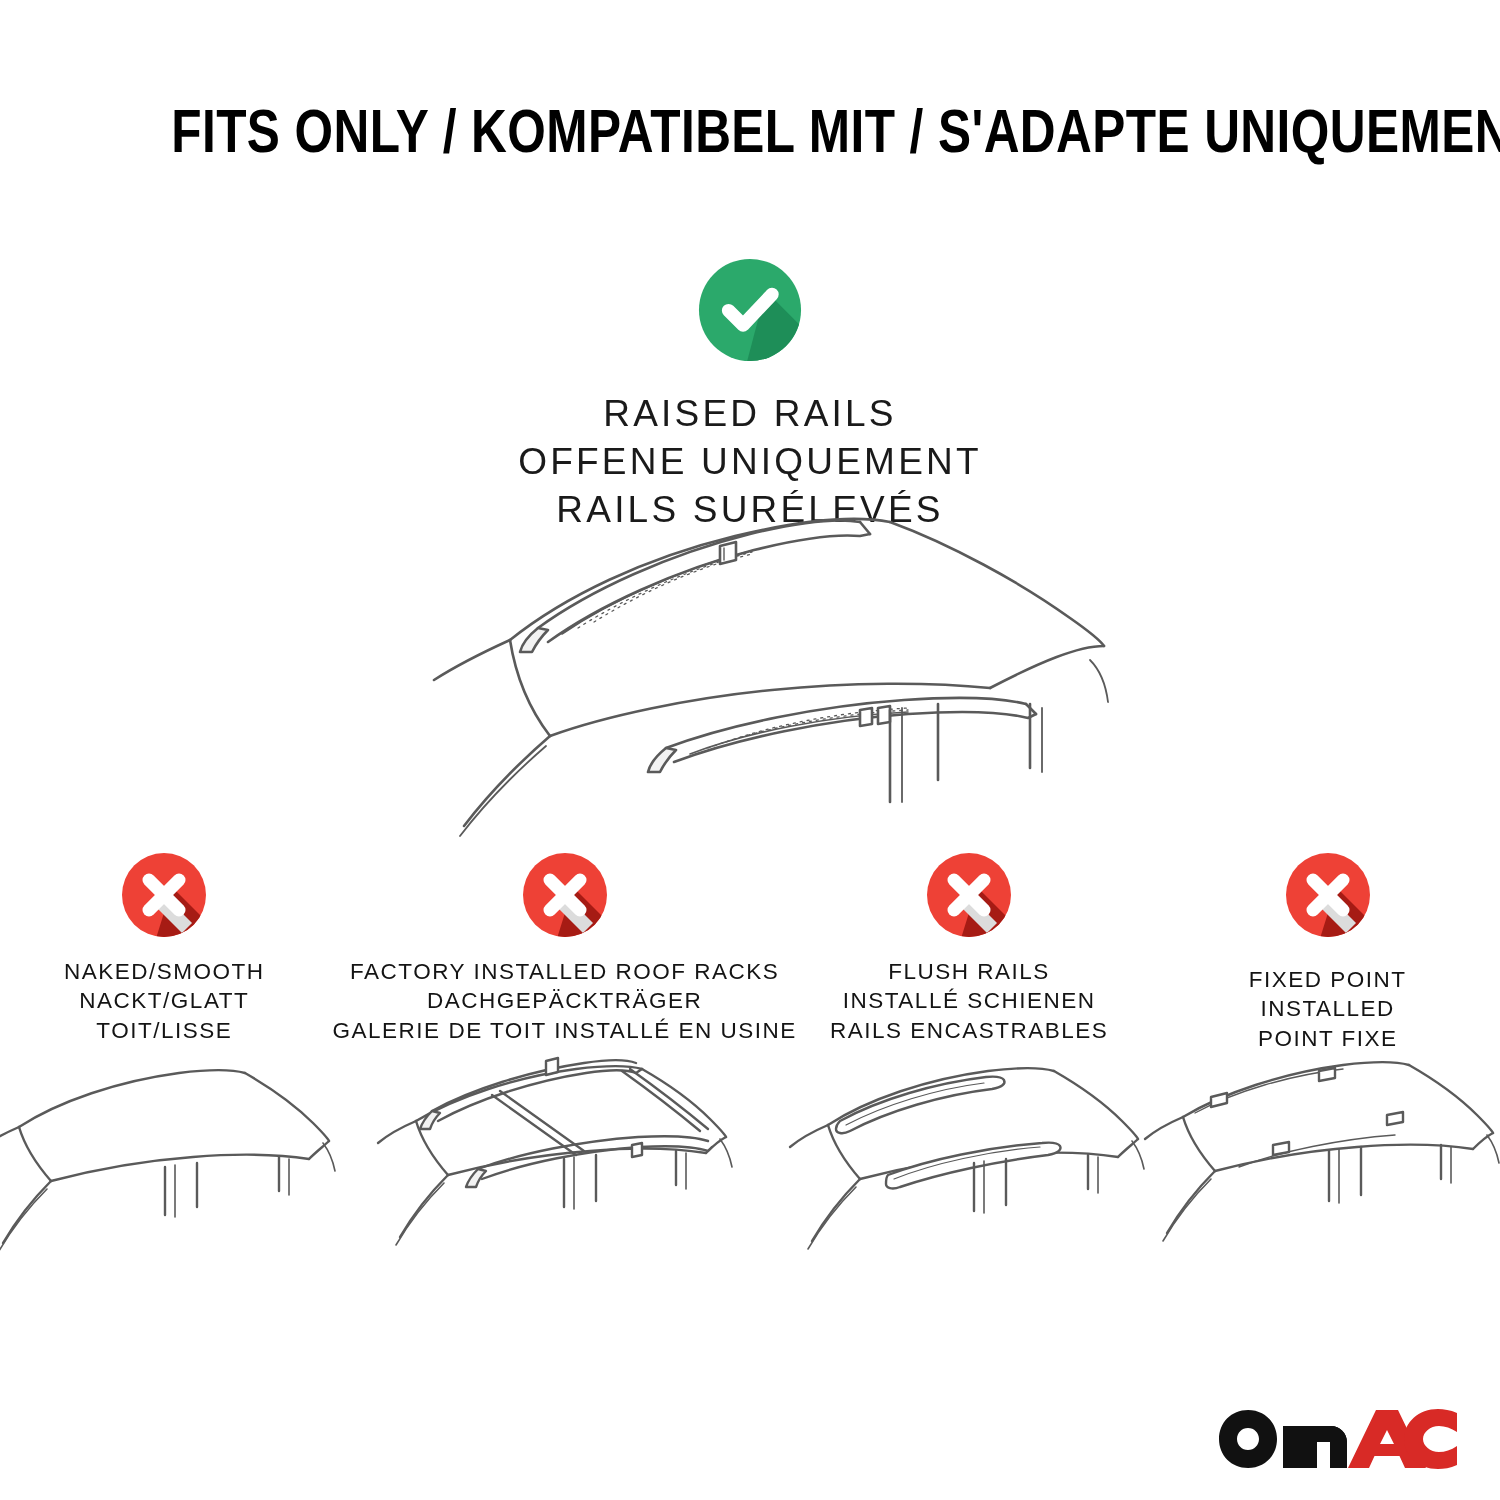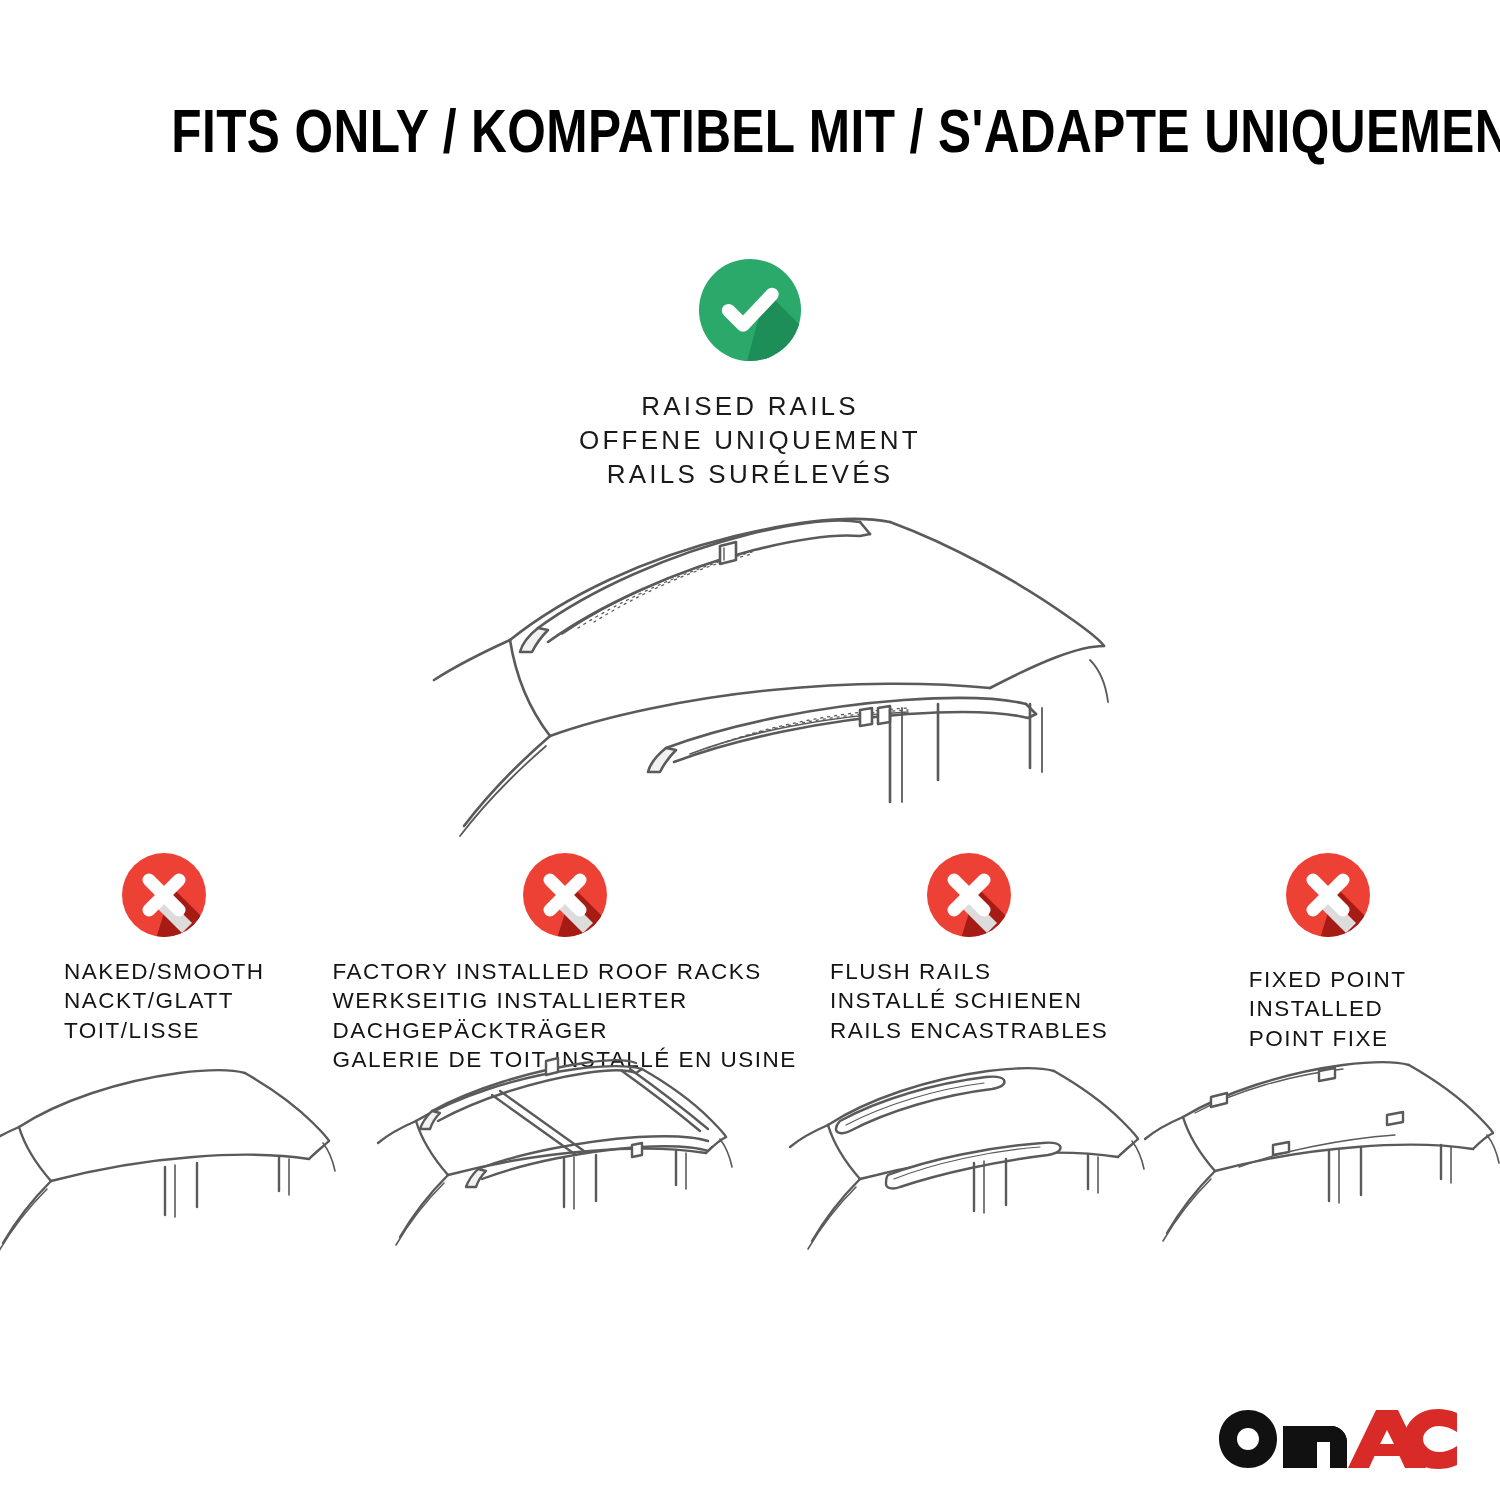--- a/index.html
+++ b/index.html
@@ -53,21 +53,21 @@
   }
   .hero-icon {
     width: 116px;
     height: 116px;
     margin: 0 auto;
     display: block;
   }
   .hero-labels {
     margin-top: 22px;
     font-weight: 400;
-    font-size: 26px;
+    font-size: 37px;
     line-height: 1.30;
     letter-spacing: 3.2px;
     color: #1a1a1a;
   }
   .hero-labels div { white-space: nowrap; }
 
   .hero-art {
     position: absolute;
     top: 510px;
     left: 390px;
@@ -92,21 +92,21 @@
     flex-direction: column;
     align-items: center;
   }
   .col-icon {
     width: 100px;
     height: 100px;
     display: block;
   }
   .col-labels {
     margin-top: 12px;
-    text-align: left;
+    text-align: center;
     font-weight: 400;
     font-size: 22.5px;
     line-height: 1.30;
     letter-spacing: 1.5px;
     color: #141414;
     white-space: nowrap;
   }
   .col-art {
     position: absolute;
     top: 210px;
@@ -266,21 +266,20 @@
           <path d="M58 42 L100 84 L100 100 L40 100 Z" fill="#A61B14"></path>
           <path d="M50 50 L78 78 L68 88 L40 60 Z" fill="#DCDCDC"></path>
         </g>
         <g stroke="#ffffff" stroke-width="13" stroke-linecap="round">
           <line x1="35" y1="35" x2="65" y2="65"></line>
           <line x1="65" y1="35" x2="35" y2="65"></line>
         </g>
       </svg>
       <div class="col-labels">
         <div>FACTORY INSTALLED ROOF RACKS</div>
-        <div>WERKSEITIG INSTALLIERTER</div>
         <div>DACHGEPÄCKTRÄGER</div>
         <div>GALERIE DE TOIT INSTALLÉ EN USINE</div>
       </div>
       <svg class="col-art wide" viewBox="0 0 390 245" aria-hidden="true">
         <g fill="none" stroke="#5a5a5a" stroke-width="2.4" stroke-linecap="round" stroke-linejoin="round">
 
           <path d="M46 66 C86 42 146 22 206 14 C238 10 258 10 272 14"></path>
           <path d="M272 14 C300 30 324 48 340 64 C348 72 354 78 356 82"></path>
           <path d="M46 66 C52 86 64 104 78 120"></path>
           <path d="M78 120 C116 110 166 100 220 96 C268 92 310 94 336 98"></path>

